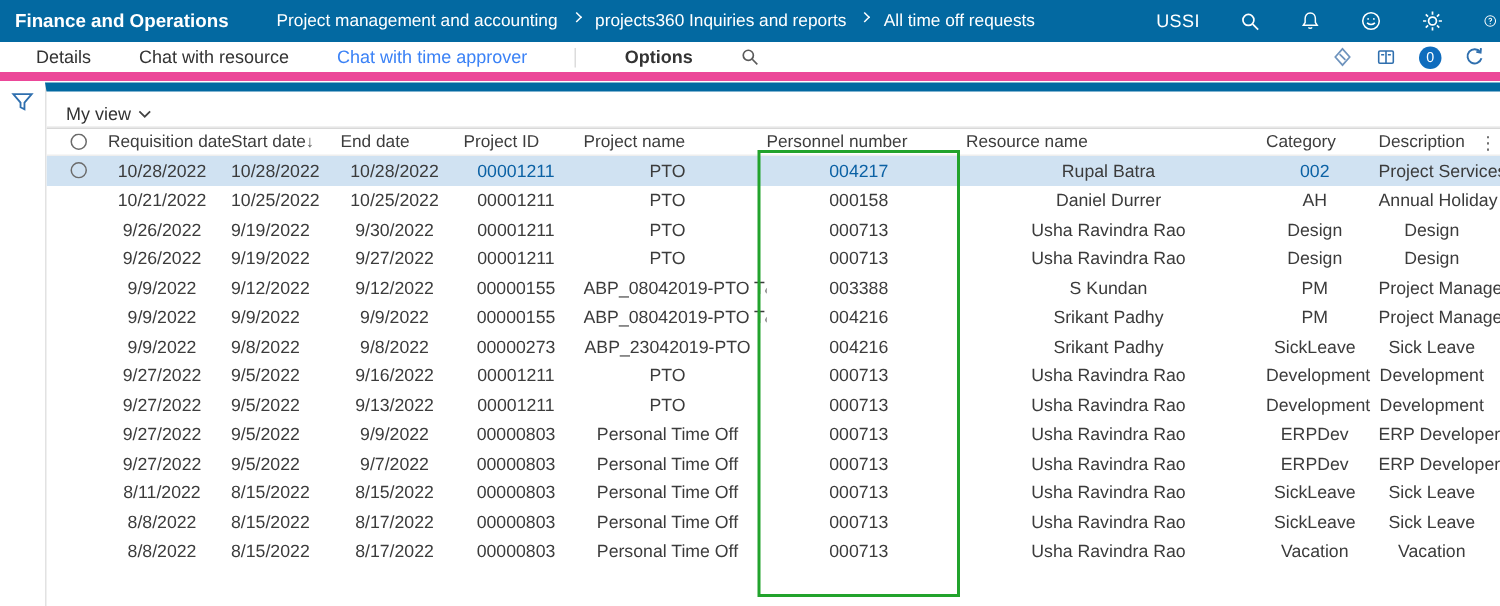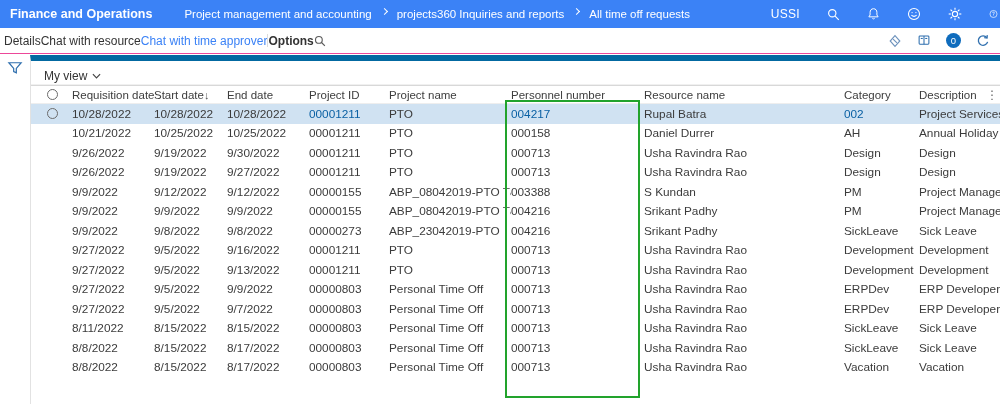--- a/index.html
+++ b/index.html
@@ -3,34 +3,34 @@
 <meta charset="utf-8">
 <style>
   * { box-sizing: border-box; }
   html,body { margin:0; padding:0; }
   body {
     width:1000px; height:404px; overflow:hidden; position:relative;
     font-family:"Liberation Sans", sans-serif; background:#fff; color:#333;
   }
 
   
-  .topbar { height:28px; background:#3b82f6; display:flex; align-items:center; color:#fff; }
+  .topbar { height:28px; background:#0369a1; display:flex; align-items:center; color:#fff; }
   .app-name { font-weight:bold; font-size:12.5px; padding:0 18px 0 10px; white-space:nowrap; }
   .breadcrumb { display:flex; align-items:flex-start; font-size:11.5px; gap:10px; margin-left:14px; white-space:nowrap; }
   .chev { width:5px; height:5px; border-top:1.6px solid #fff; border-right:1.6px solid #fff;
           transform:rotate(45deg); display:inline-block; margin-top:1px; }
   .topbar-right { margin-left:auto; display:flex; align-items:center; gap:27px; padding-right:2px; }
   .company { font-size:12px; letter-spacing:.3px; }
   .tb-icon { display:flex; align-items:center; }
   .cut-icon { width:9px; overflow:hidden; }
 
   
   .actionpane { height:26px; display:flex; align-items:center; background:#fff;
-                border-bottom:1px solid #ec4899; font-size:12px; color:#333;
-                padding-left:4px; gap:0; }
+                border-bottom:6px solid #ec4899; font-size:12px; color:#333;
+                padding-left:24px; gap:32px; }
   .ap-item { white-space:nowrap; cursor:default; }
   .ap-item.disabled { color:#3b82f6; }
   .ap-item.bold { font-weight:bold; }
   .ap-divider { width:1px; height:13px; background:#dcdcdc; }
   .ap-right { margin-left:auto; display:flex; align-items:center; gap:15px; padding-right:10px; }
   .badge { width:15px; height:15px; border-radius:50%; background:#0f6cbd; color:#fff;
            font-size:9.5px; display:flex; align-items:center; justify-content:center; }
 
   
   .workspace { position:absolute; top:55px; left:0; right:0; bottom:0; display:flex; }
@@ -39,21 +39,21 @@
            padding-top:6px; overflow:hidden; }
 
   .view-row { height:18px; display:flex; align-items:center; gap:5px; padding-left:13px;
               font-size:12px; color:#333; border-bottom:1px solid #f0f0f0; }
   .page-title { font-size:21px; line-height:22px; font-weight:bold; color:#1e1e1e;
                 padding:2px 0 2px 11px; white-space:nowrap; }
 
   
   .grid-header { display:flex; align-items:center; height:19px; border-top:1px solid #d8d8d8;
                  border-bottom:1px solid #eeeeee; font-size:11.5px; color:#3d3d3d; }
-  .grid-row { display:flex; align-items:center; height:19.5px; font-size:11.8px; color:#3b3b3b; }
+  .grid-row { display:flex; align-items:center; height:19.5px; font-size:11.8px; color:#3b3b3b;text-align:center; }
   .grid-row.selected { background:#d0e2f2; }
   .cell { white-space:nowrap; overflow:hidden; padding-right:10px; }
   .col-sel { width:41px; padding-left:16px; padding-right:0; display:flex; align-items:center; }
   .radio { width:11px; height:11px; border:1px solid #6b6b6b; border-radius:50%; display:inline-block; }
   .c0 { width:82px; } .c1 { width:73px; display:flex; align-items:center; }
   .c2 { width:82px; } .c3 { width:80px; } .c4 { width:122px; } .c5 { width:133px; }
   .c6 { width:200px; } .c7 { width:75px; } .c8 { flex:1; }
   .link { color:#0b61a4; }
   .sort { margin-left:auto; margin-right:8px; color:#555; font-size:11px; }
   .more { width:14px; padding:0; color:#666; font-size:12px; }

